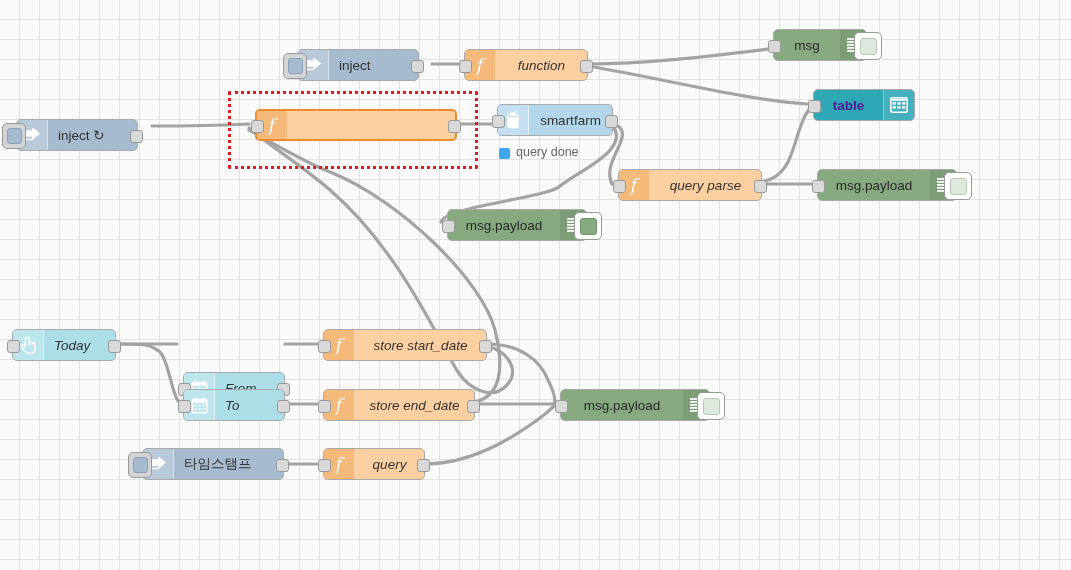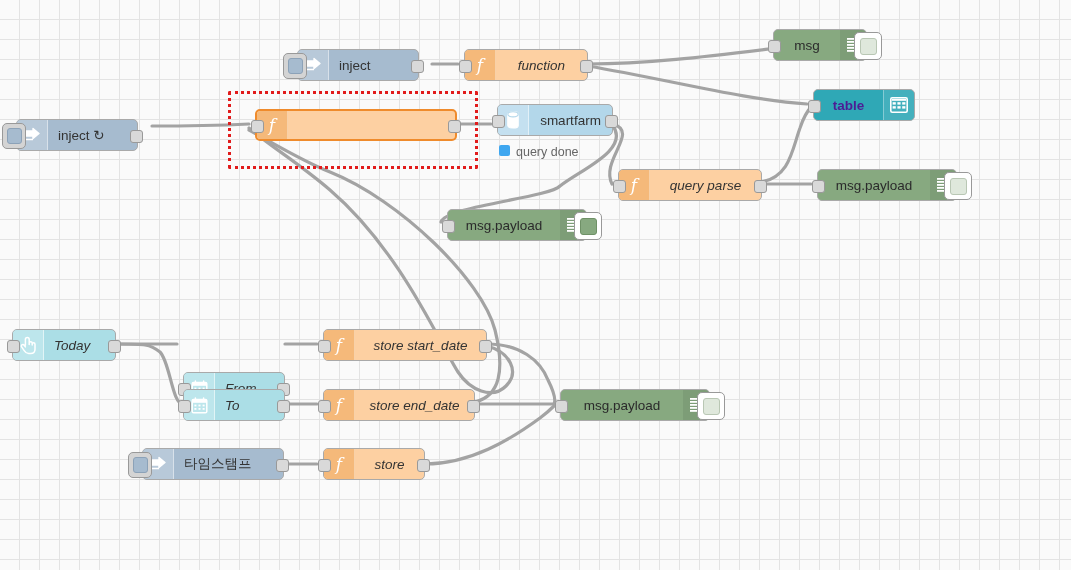--- a/index.html
+++ b/index.html
@@ -100,21 +100,21 @@
     background:rgba(255,255,255,.1);
     border-left:1px solid rgba(255,255,255,.35);
     display:flex;align-items:center;justify-content:center;
   }
 
   .n-ui{background:#abdee6;font-style:italic;}
   .n-ui .icon{background:#bde6ec;border-right:1px solid rgba(255,255,255,.55);}
 
   
   .status{
-    position:absolute;display:flex;align-items:flex-start;gap:6px;
+    position:absolute;display:flex;align-items:flex-end;gap:6px;
     font-size:12.5px;color:#666;white-space:nowrap;
   }
   .status .dot{
     width:11px;height:11px;border-radius:2px;background:#3fa7f0;display:block;
   }
 
   
   .marquee{
     position:absolute;border:3px dotted #e11b1b;border-radius:2px;
     background:transparent;pointer-events:none;
@@ -251,21 +251,21 @@
         <div class="port in"></div>
         <div class="port out"></div>
       </div>
       <div class="node n-function" style="left: 323px; top: 448px; width: 102px;">
         <div class="body">
           <div class="icon">
             <svg class="gl" width="18" height="20" viewBox="0 0 18 20">
               <text x="9" y="16" font-family="DejaVu Serif, serif" font-size="17" font-style="italic" fill="#fff" text-anchor="middle">f</text>
             </svg>
           </div>
-          <div class="label center italic">store</div>
+          <div class="label center italic">query</div>
         </div>
         <div class="port in"></div>
         <div class="port out"></div>
       </div>
       <div class="node n-db" style="left: 497px; top: 104px; width: 116px;">
         <div class="body">
           <div class="icon">
             <svg class="gl" width="16" height="20" viewBox="0 0 16 20">
               <ellipse cx="8" cy="4.3" rx="5.2" ry="2.6" fill="#fff" stroke="#fff" stroke-width="1.2"></ellipse>
               <path d="M2.8 4.3 V15.4 C2.8 16.9 5.1 18 8 18 C10.9 18 13.2 16.9 13.2 15.4 V4.3" fill="#fff" stroke="#fff" stroke-width="1.2" stroke-linejoin="round"></path>

